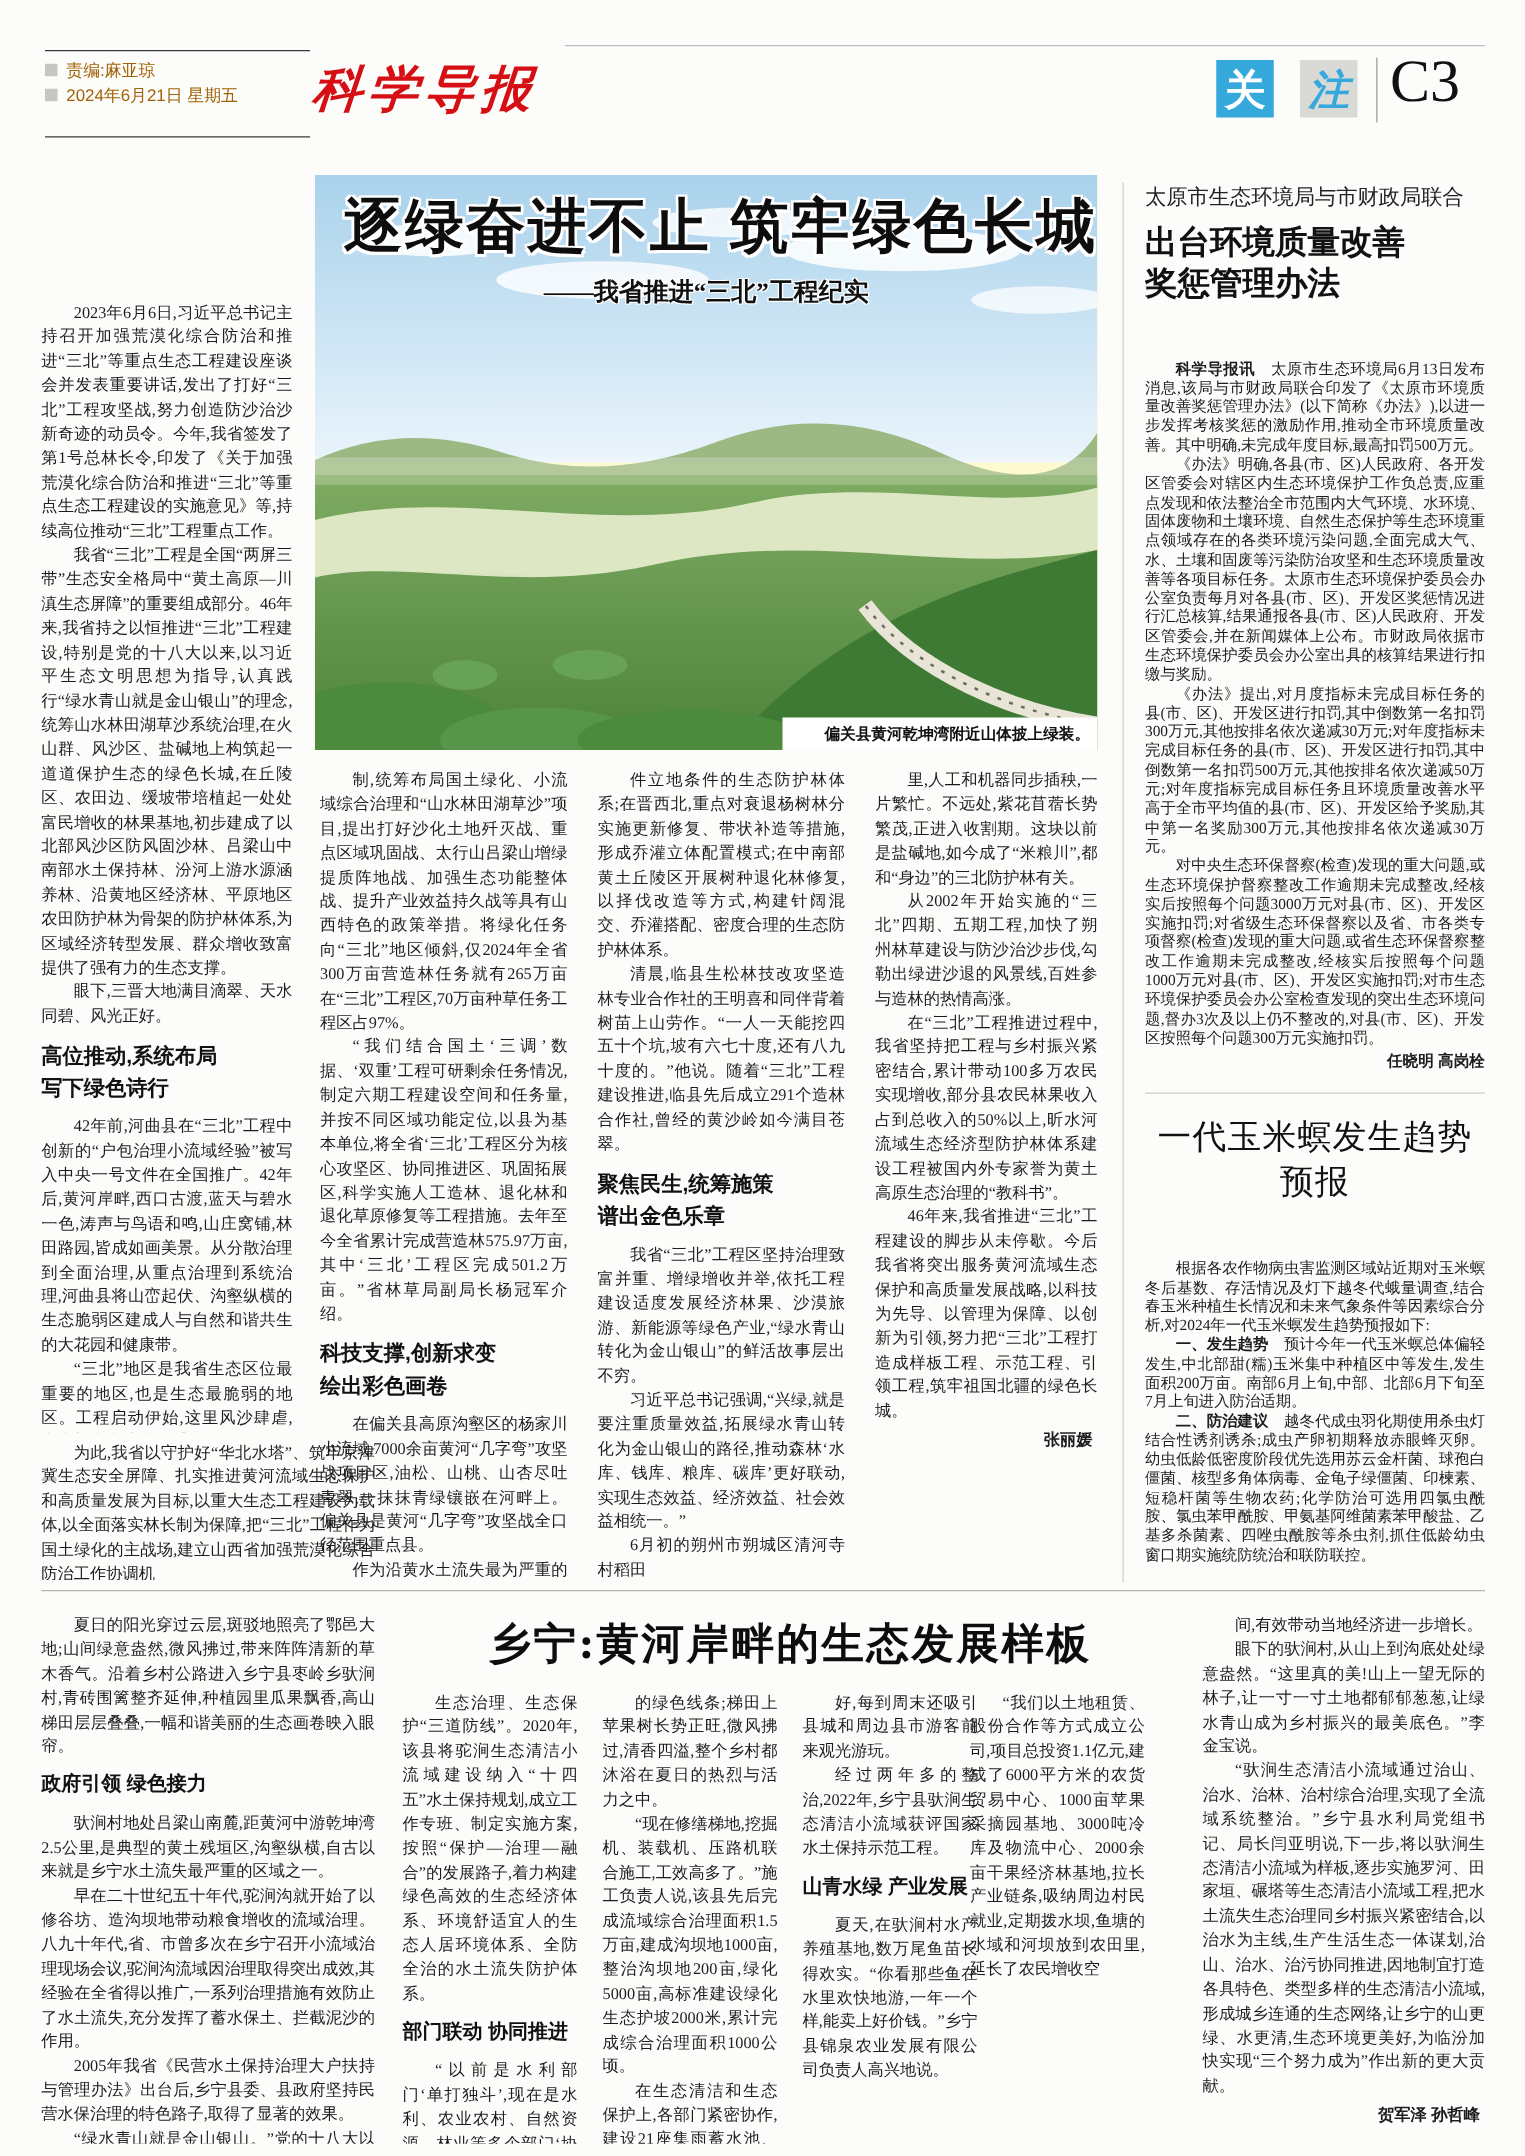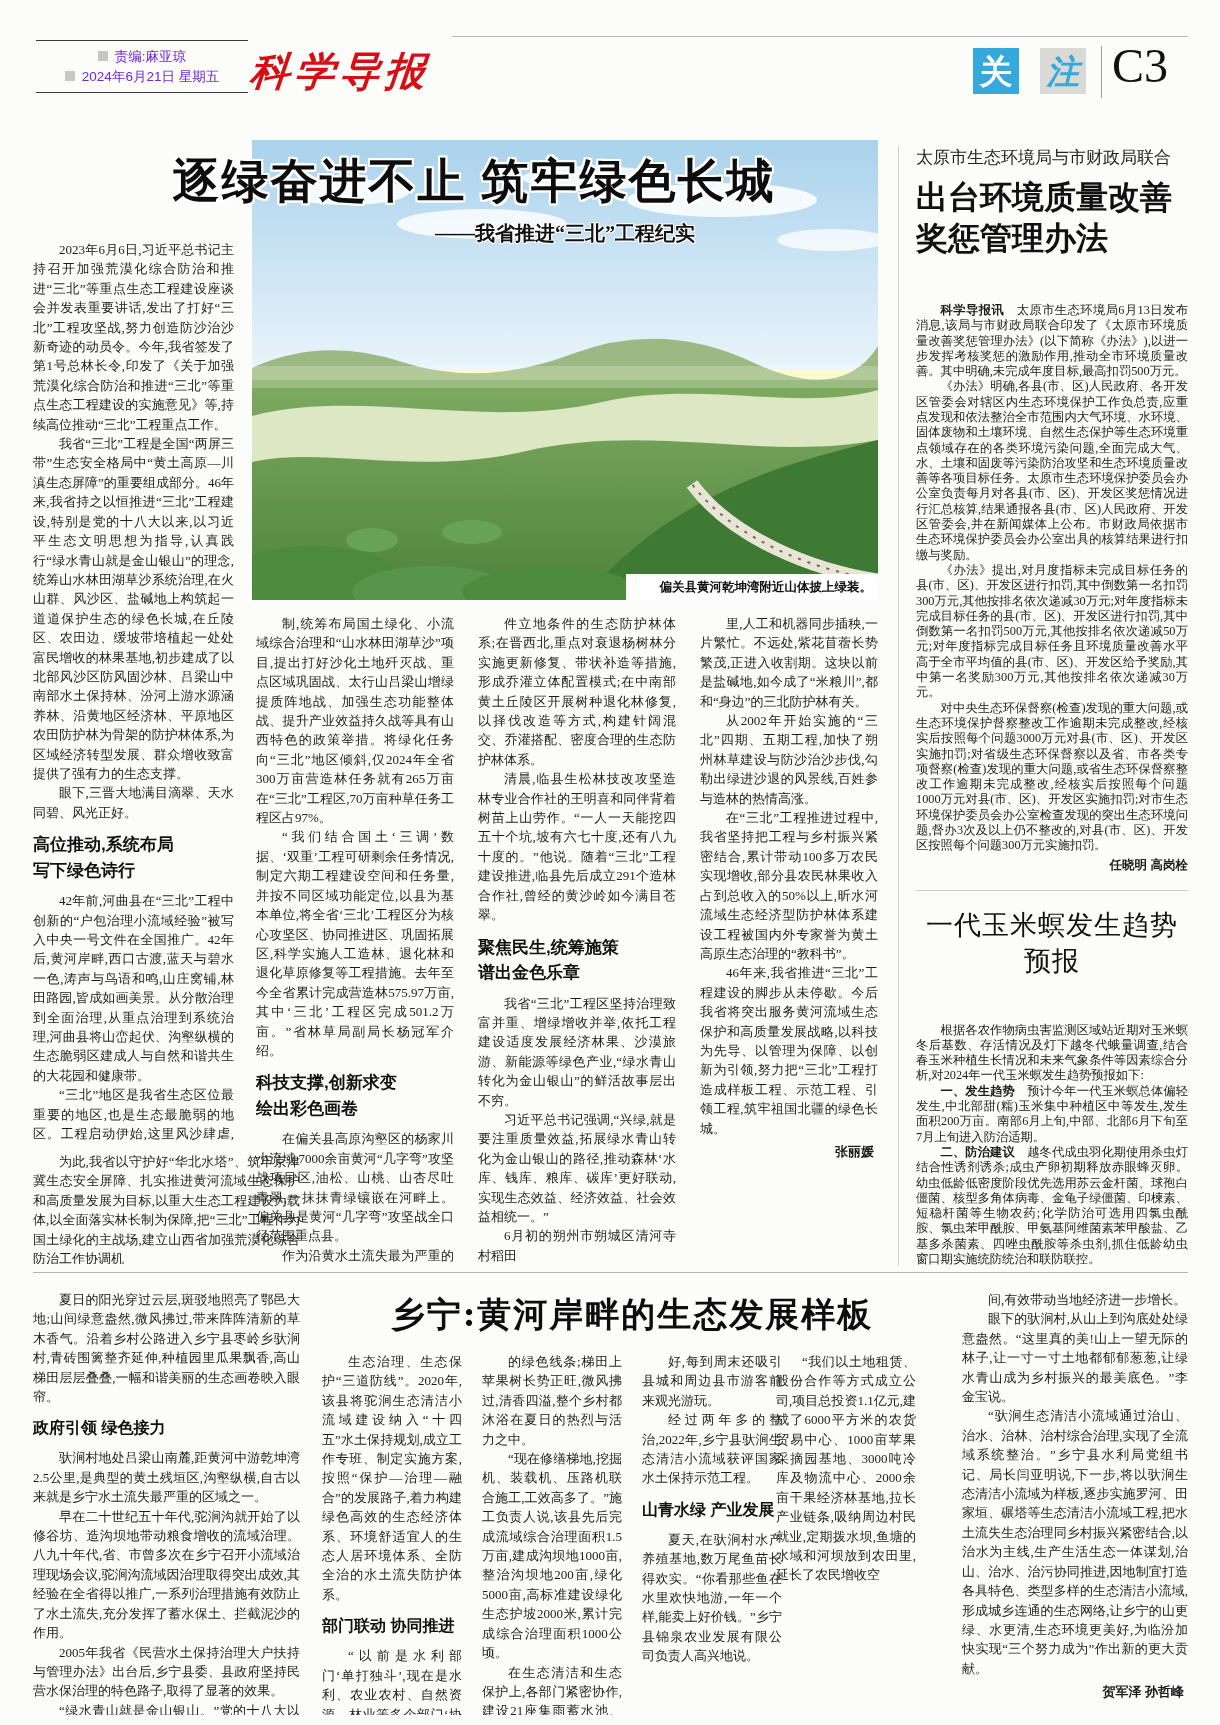--- a/index.html
+++ b/index.html
@@ -1,41 +1,41 @@
 <!DOCTYPE html>
 <html><head>
 <meta charset="utf-8">
 <style>
   html,body{margin:0;padding:0;background:#e8e8e4;}
   .page{position:relative;width:1220px;height:1725px;margin:0 auto;background:#fcfcfa;
         font-family:"Liberation Serif",serif;color:#1c1c1c;overflow:hidden;}
 
   
   .hdr-left{position:absolute;left:36px;top:40px;width:212px;border-top:1px solid #3a3a3a;
-            border-bottom:1px solid #3a3a3a;padding:6px 0 5px;
-            font-family:"Liberation Sans",sans-serif;font-size:13.5px;line-height:20px;color:#6d28d9;text-align:center;}
+            border-bottom:1px solid #3a3a3a;padding:6px 0 22px;
+            font-family:"Liberation Sans",sans-serif;font-size:13.5px;line-height:20px;color:#a16207;}
   .sq{display:inline-block;width:10px;height:10px;background:#c6c6c4;margin-right:7px;}
   .masthead{position:absolute;left:250px;top:44px;font-size:40px;color:#d60f14;font-weight:bold;
             font-style:italic;font-family:"DejaVu Serif",serif;letter-spacing:5px;transform:skewX(-5deg);}
   .hdr-topline{position:absolute;left:452px;top:36px;width:736px;height:1px;background:#bcbcbc;}
   .secblocks{position:absolute;left:973px;top:48px;}
   .blk{width:46px;height:46px;display:inline-block;text-align:center;line-height:47px;font-size:33px;
        font-weight:bold;font-family:"Liberation Sans",sans-serif;vertical-align:top;}
   .blk.b1{background:#35a8dc;color:#ffffff;}
   .blk.b2{background:#d9d9d6;color:#35a8dc;font-style:italic;margin-left:17px;}
   .hdr-vline{position:absolute;left:1101px;top:46px;width:1px;height:52px;background:#9a9a9a;}
   .pageno{position:absolute;left:1112px;top:38px;font-size:48px;font-weight:normal;
           font-family:"Liberation Serif",serif;color:#111;}
 
   
   .photo{position:absolute;left:252px;top:140px;width:626px;height:460px;overflow:hidden;background:#fef9c3;}
   .cap{position:absolute;right:0;bottom:0;width:252px;height:26px;background:#ffffff;
        display:flex;align-items:center;justify-content:flex-end;font-size:12.5px;font-weight:bold;
        font-family:"Liberation Sans",sans-serif;padding-right:6px;box-sizing:border-box;color:#111;}
-  .main-hl{position:absolute;left:70px;top:150px;width:808px;text-align:center;
+  .main-hl{position:absolute;left:70px;top:150px;width:808px;text-align:right;
            font-family:"Liberation Sans",sans-serif;font-weight:900;font-size:47px;letter-spacing:2px;color:#0d0d0d;
            text-shadow:-2px -2px 0 #fff,2px -2px 0 #fff,-2px 2px 0 #fff,2px 2px 0 #fff,0 -2px 0 #fff,0 2px 0 #fff,-2px 0 0 #fff,2px 0 0 #fff;}
   .main-sub{position:absolute;left:252px;top:220px;width:626px;text-align:center;font-size:20px;
             font-weight:bold;color:#111;
             text-shadow:-1px -1px 0 #fff,1px -1px 0 #fff,-1px 1px 0 #fff,1px 1px 0 #fff;}
 
   
   .col{position:absolute;font-size:13px;line-height:19.4px;text-align:justify;overflow:hidden;}
   .col p{margin:0;text-indent:2em;}
   .col .subhead{font-family:"Liberation Sans",sans-serif;font-size:17px;line-height:1.5;margin:10px 0 8px;
@@ -46,21 +46,21 @@
   #m-col1 {left:33px; top:240px; width:201px;height:906px;}
   #m-col1c{left:33px; top:1152px;width:267px;height:112px;}
   #m-col2 {left:256px;top:614px; width:198px;height:648px;}
   #m-col3 {left:478px;top:614px; width:198px;height:648px;}
   #m-col4 {left:700px;top:614px; width:178px;height:648px;}
 
   
   .sb-rule{position:absolute;left:898px;top:146px;width:1px;height:1120px;background:#cfcfcc;}
   .sidebar{position:absolute;left:916px;top:144px;width:272px;height:1122px;overflow:hidden;}
   .kicker{font-family:"Liberation Sans",sans-serif;font-size:17px;margin:2px 0 8px;color:#222;}
-  .sb-title{font-family:"Liberation Sans",sans-serif;font-weight:bold;font-size:32px;line-height:1.28;
+  .sb-title{font-family:"Liberation Sans",sans-serif;font-weight:bold;font-size:26px;line-height:1.28;
             white-space:pre-line;margin:0 0 12px;color:#111;}
   .sb-body{font-size:12.3px;line-height:15.3px;text-align:justify;margin-top:44px;}
   .sb-body p{margin:0;text-indent:2em;}
   .sb-body b{font-family:"Liberation Sans",sans-serif;}
   .sb-by{text-align:right;font-weight:bold;font-family:"Liberation Sans",sans-serif;font-size:12.5px;margin-top:3px;}
   .sb-div{height:1px;background:#ccccca;margin:16px 0 6px;}
   .sb-title2{font-family:"Liberation Sans",sans-serif;font-weight:normal;font-size:27px;text-align:center;
              margin:16px 0 12px;letter-spacing:1px;color:#111;}
 
   

